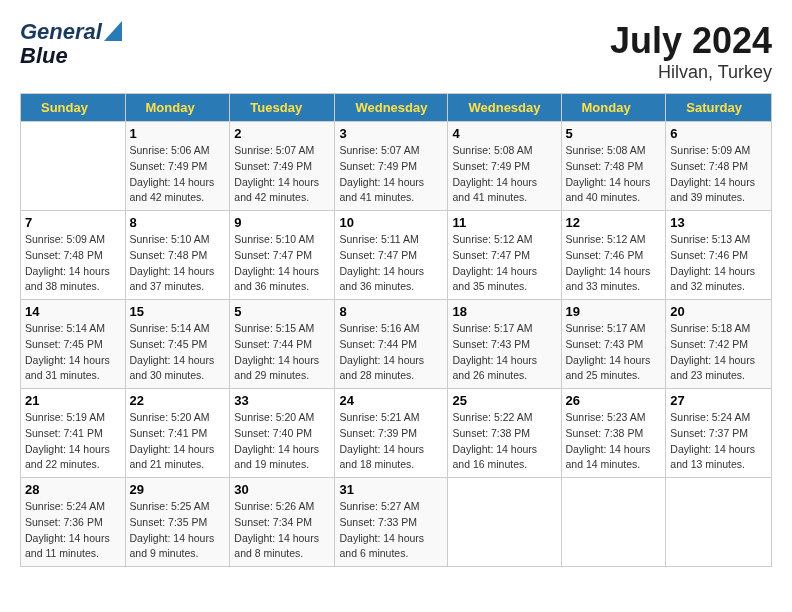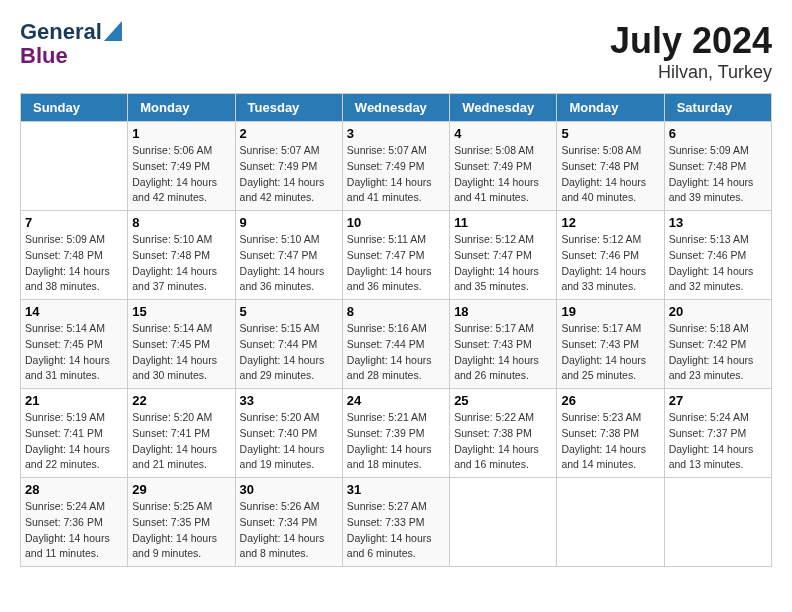--- a/index.html
+++ b/index.html
@@ -18,20 +18,21 @@
     }
     .logo {
       display: flex;
       align-items: center;
     }
     .logo-text {
       font-size: 22px;
       font-weight: bold;
       color: #1a3a5c;
       line-height: 1.1;
+      font-style: italic;
     }
     .title-area {
       text-align: right;
     }
     .month-year {
       font-size: 36px;
       font-weight: bold;
       color: #1a1a1a;
       margin-left: 39px;
     }
@@ -39,22 +40,22 @@
       font-size: 18px;
       color: #333;
     }
     table {
       width: 100%;
       border-collapse: collapse;
       font-size: 11px;
     }
     thead tr th {
       background-color: #2a7ab5;
-      color: #ffffff;
-      padding: 6px 12px;
+      color: #fde047;
+      padding: 6px 20px;
       text-align: left;
       font-size: 13px;
       font-weight: bold;
       border: 1px solid #ccc;
     }
     tbody tr td {
       border: 1px solid #ccc;
       vertical-align: top;
       padding: 4px;
       min-height: 80px;
@@ -85,21 +86,21 @@
 
 <div class="header">
   <div class="logo">
     <div style="display:flex;flex-direction:column;align-items:flex-start;">
       <div style="display:flex;align-items:center;">
         <span class="logo-text">General</span>
         <svg width="18" height="20" viewBox="0 0 18 20" style="margin-left:2px;margin-top:-2px;">
           <polygon points="0,20 18,20 18,0" fill="#2a7ab5"></polygon>
         </svg>
       </div>
-      <span class="logo-text" style="color:#701a75;font-size:22px;font-weight:bold;">Blue</span>
+      <span class="logo-text" style="color:#0f172a;font-size:22px;font-weight:bold;">Blue</span>
     </div>
   </div>
   <div class="title-area">
     <div class="month-year">July 2024</div>
     <div class="location">Hilvan, Turkey</div>
   </div>
 </div>
 
 <table>
   <thead>

